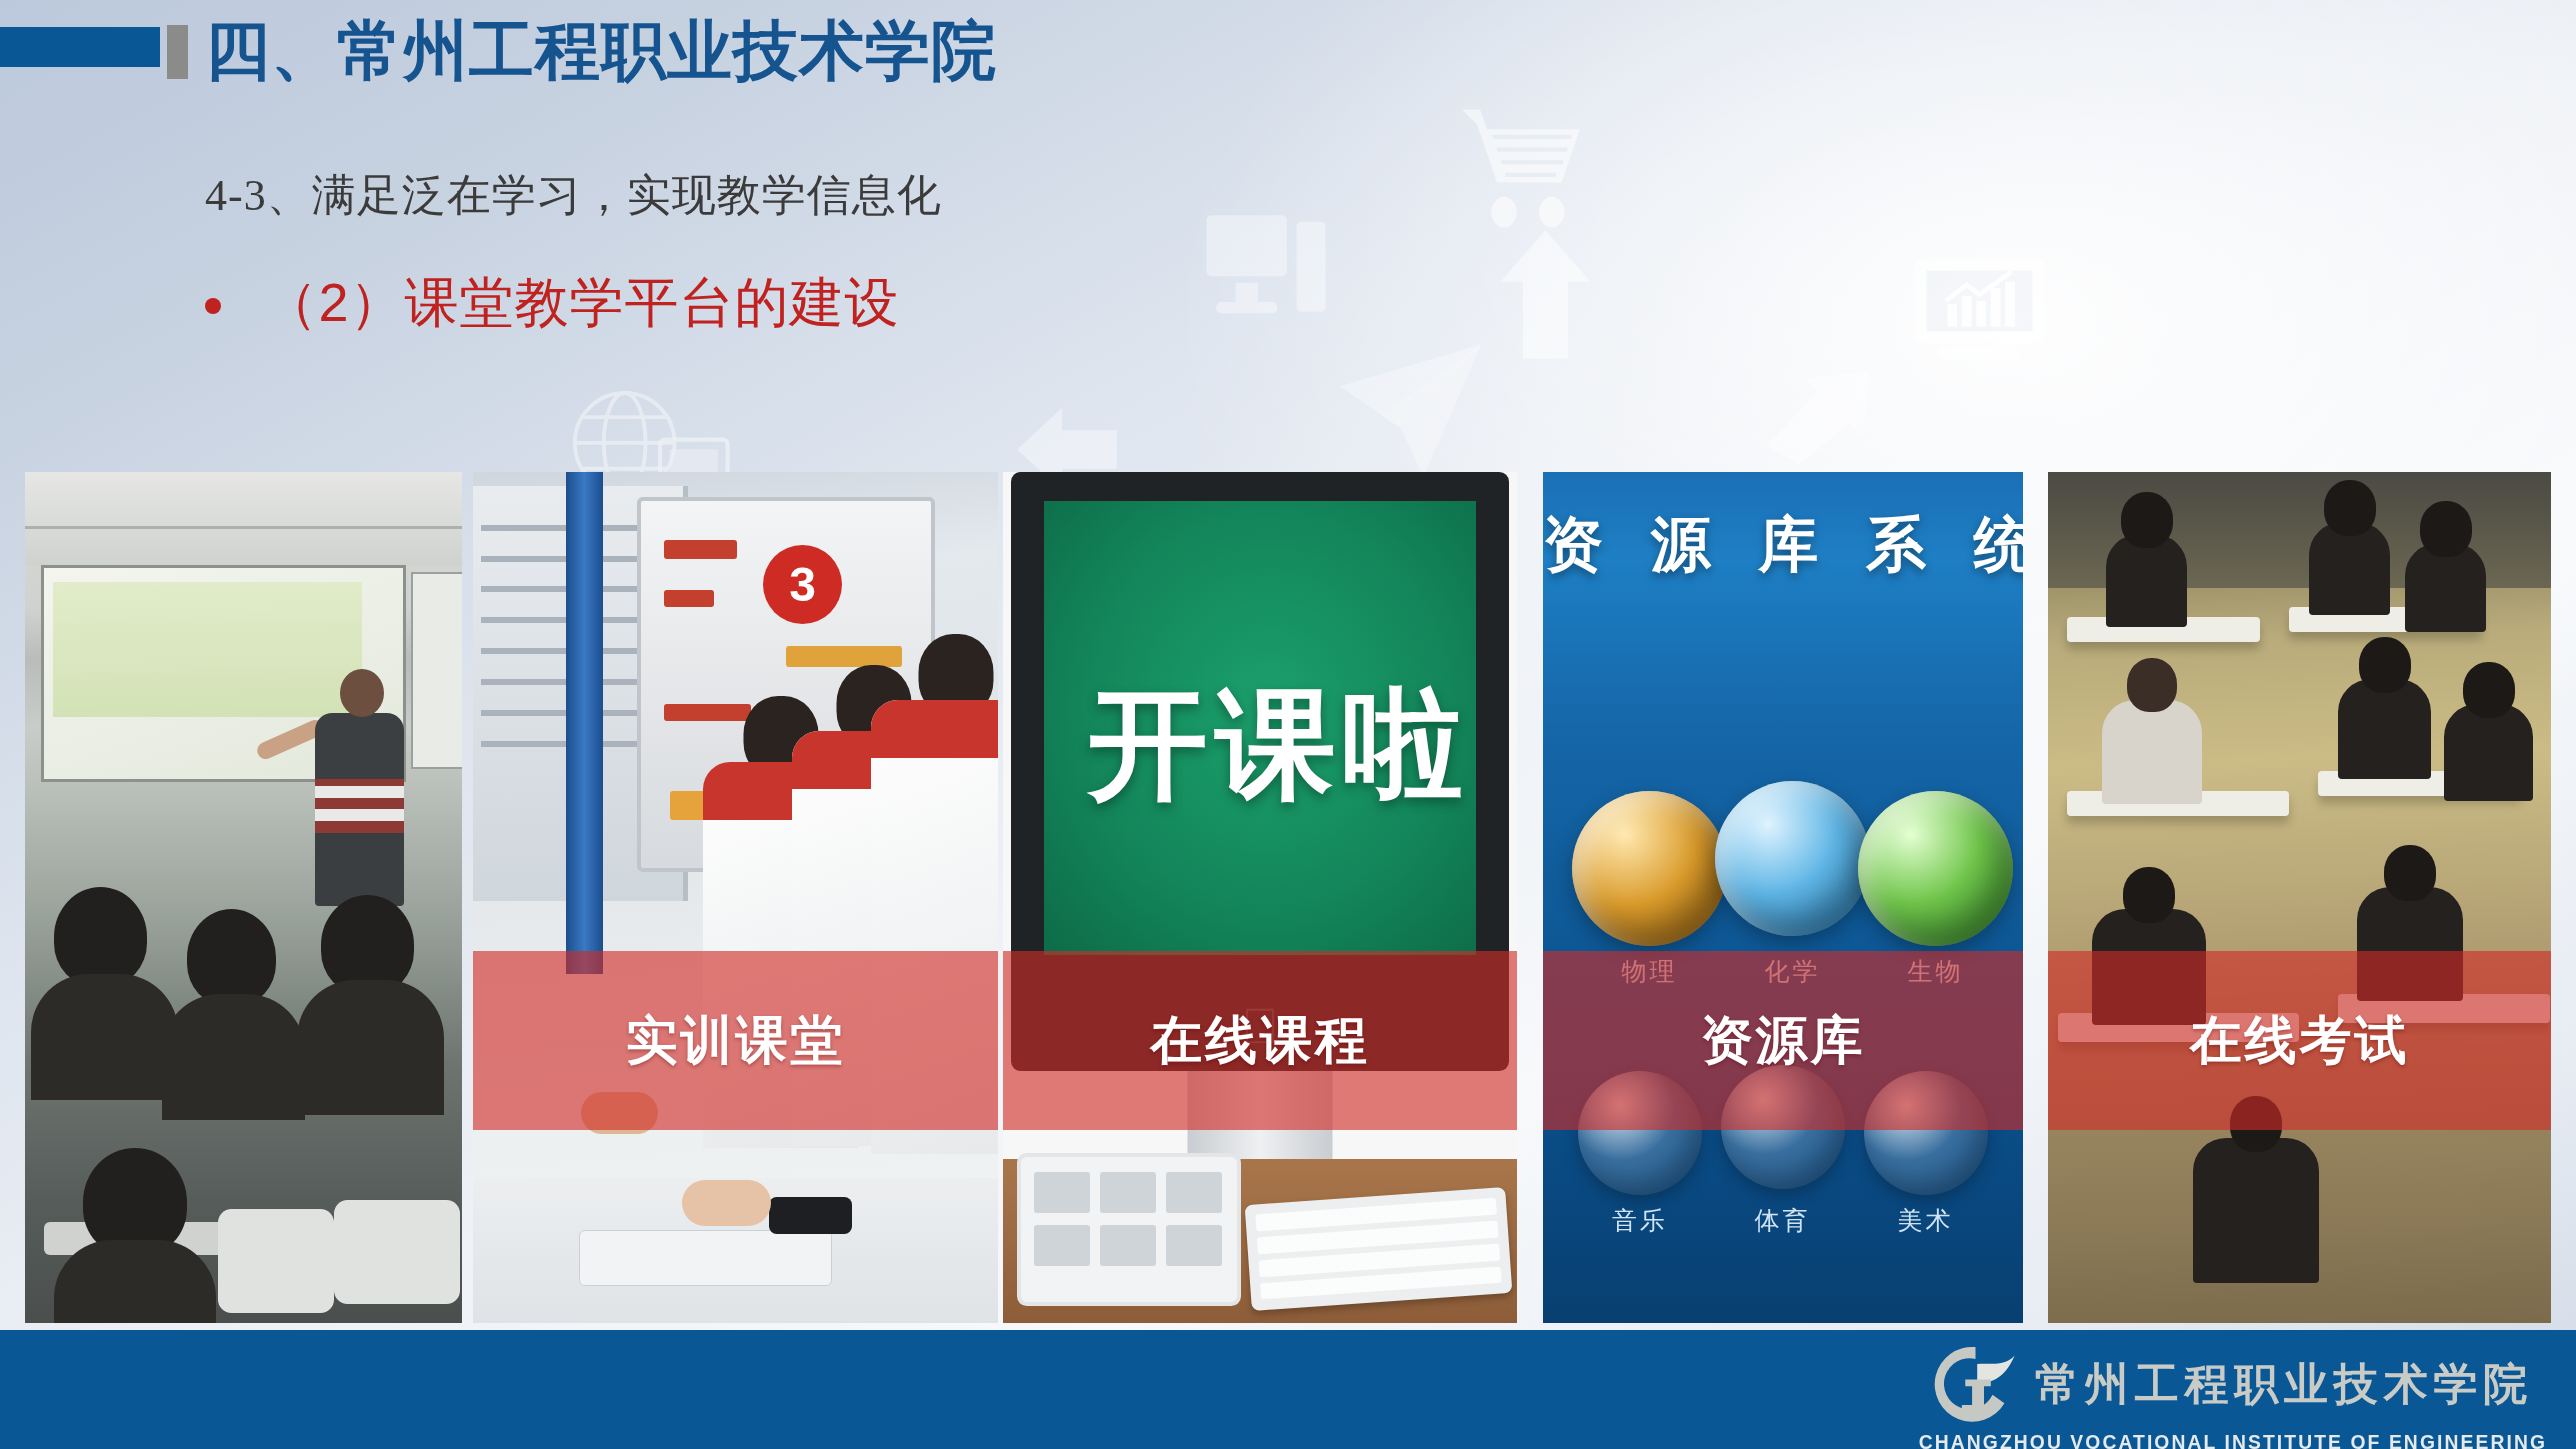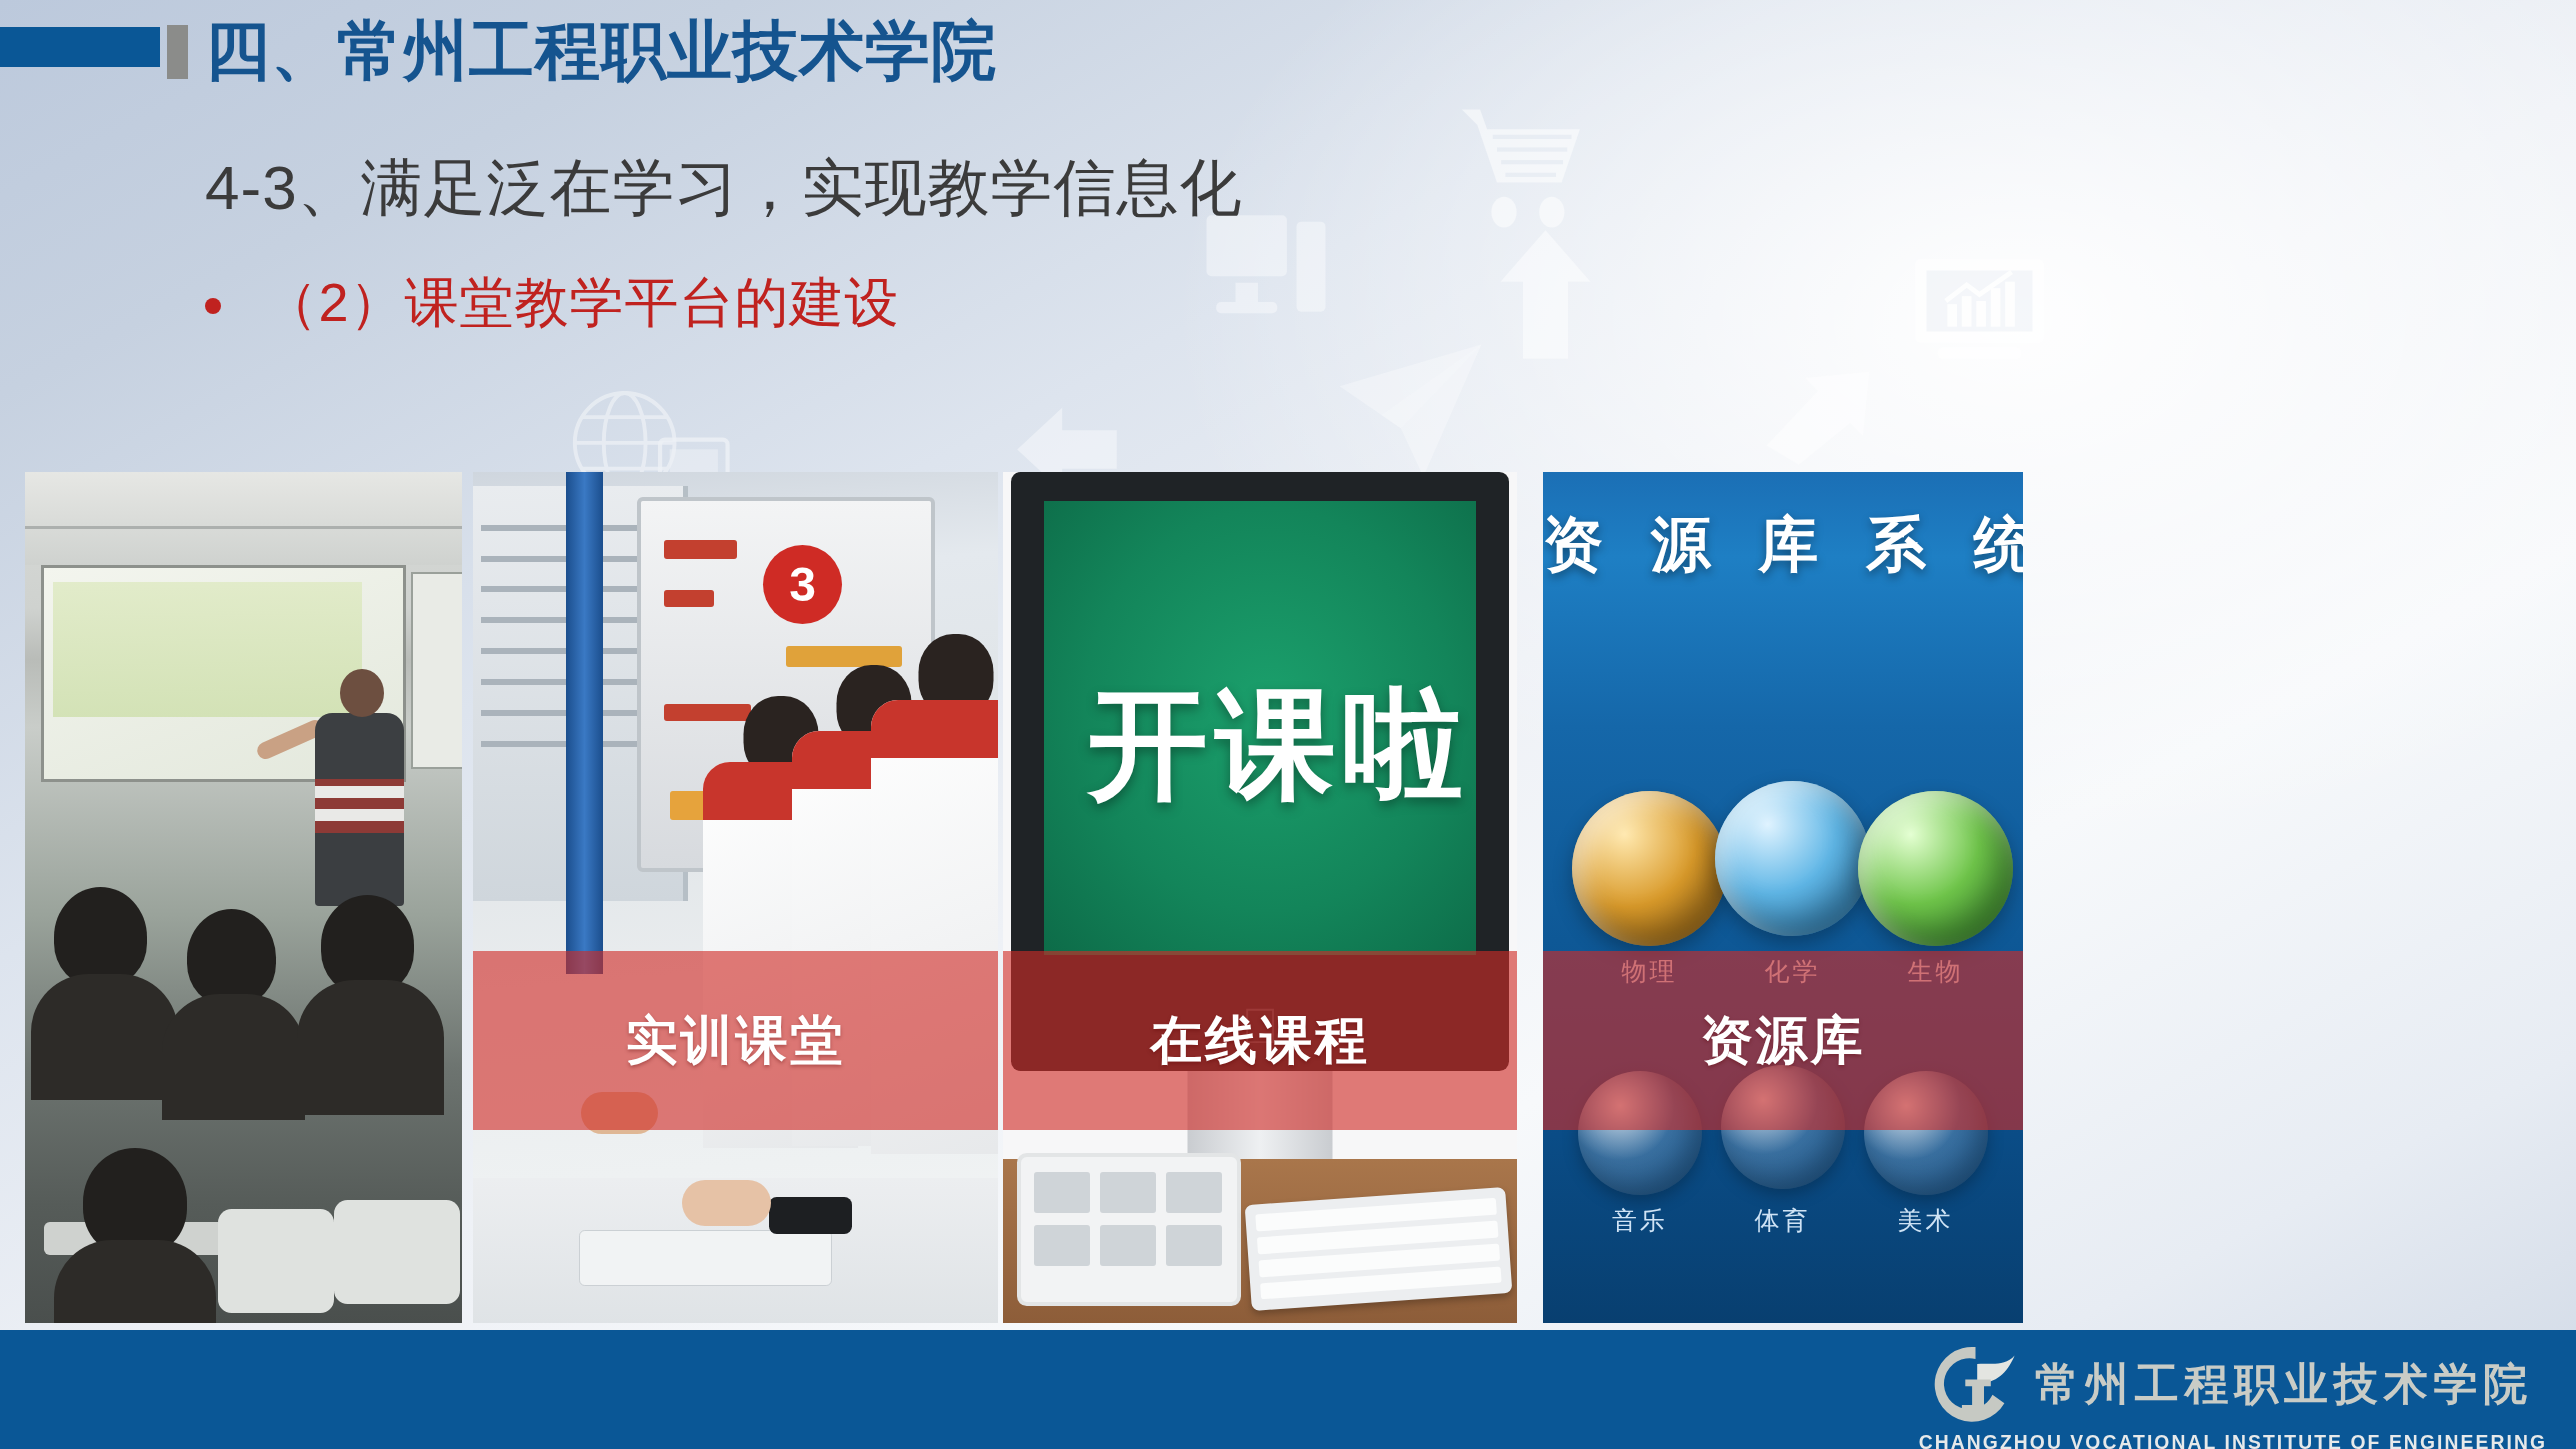--- a/index.html
+++ b/index.html
@@ -28,23 +28,23 @@
     position:absolute;left:167px;top:25px;width:21px;height:54px;
     background:#8b8c8a;
   }
   .hdr-title{
     position:absolute;left:205px;top:13.5px;
     font-size:65px;line-height:73px;font-weight:bold;
     color:#15548f;letter-spacing:1px;white-space:nowrap;
   }
 
   .line2{
-    position:absolute;left:205px;top:156px;
-    font-size:62px;line-height:64px;color:#3b3b3b;
-    white-space:nowrap;letter-spacing:1px;
+    position:absolute;left:205px;top:164px;
+    font-size:44px;line-height:64px;color:#3b3b3b;
+    white-space:nowrap;letter-spacing:1px;font-family:Liberation Serif, serif;
   }
   .line3{
     position:absolute;left:205px;top:270px;
     display:flex;align-items:center;white-space:nowrap;
   }
   .line3 .dot{
     display:inline-block;width:16.4px;height:16.4px;border-radius:50%;
     background:#c0221f;margin-right:42px;margin-top:7.7px;flex:0 0 auto;
   }
   .line3 .txt{
@@ -348,20 +348,44 @@
           <i style="left:9.7px;top:33px;width:241px;height:17.4px;"></i>
           <i style="left:9.7px;top:56px;width:241px;height:17.4px;"></i>
           <i style="left:9.7px;top:79px;width:241px;height:15.5px;"></i>
         </div>
       </div>
       <div class="band">
         <span class="label">在线课程</span>
       </div>
     </div>
 
+    <div class="col" style="left:2023px;width:503px;">
+      <div class="photo p5">
+        <div class="wall"></div>
+        <div class="dsk" style="left:19.3px;top:145px;width:193px;"></div>
+        <div class="dsk" style="left:241px;top:135px;width:193px;"></div>
+        <div class="dsk" style="left:19.3px;top:319px;width:222px;"></div>
+        <div class="dsk" style="left:270px;top:299px;width:203px;"></div>
+        <div class="dsk" style="left:9.7px;top:541px;width:241px;height:29px;"></div>
+        <div class="dsk" style="left:290px;top:522px;width:212px;height:29px;"></div>
+
+        <div class="per" style="left:58px;top:62px;width:81px;height:93px;"></div>
+        <div class="per" style="left:261px;top:50px;width:81px;height:93px;"></div>
+        <div class="per" style="left:357px;top:71px;width:81px;height:89px;"></div>
+        <div class="perL" style="left:54px;top:228px;width:100px;height:104px;"></div>
+        <div class="per" style="left:290px;top:207px;width:93px;height:100px;"></div>
+        <div class="per" style="left:396px;top:232px;width:89px;height:97px;"></div>
+        <div class="per" style="left:44px;top:437px;width:114px;height:116px;"></div>
+        <div class="per" style="left:309px;top:415px;width:106px;height:114px;"></div>
+        <div class="per" style="left:145px;top:666px;width:126px;height:145px;"></div>
+      </div>
+      <div class="band">
+        <span class="label">在线考试</span>
+      </div>
+    </div>
 
   </div>
 
   <div class="footer">
     <div class="logo">
       <div class="logo-row">
         <svg class="logo-mark" viewBox="0 0 100 100">
           <path d="M50 6 A44 44 0 1 0 84 72 L70 62 A30 30 0 1 1 50 20 Z" fill="#c6c9c3"></path>
           <path d="M52 26 C66 24 84 30 96 16 C86 40 70 50 52 48 Z" fill="#e3e5e1"></path>
           <path d="M38 44 h30 v8 h-30 z M46 52 h14 v22 h-14 z M34 74 h38 v8 h-38 z" fill="#c6c9c3"></path>

